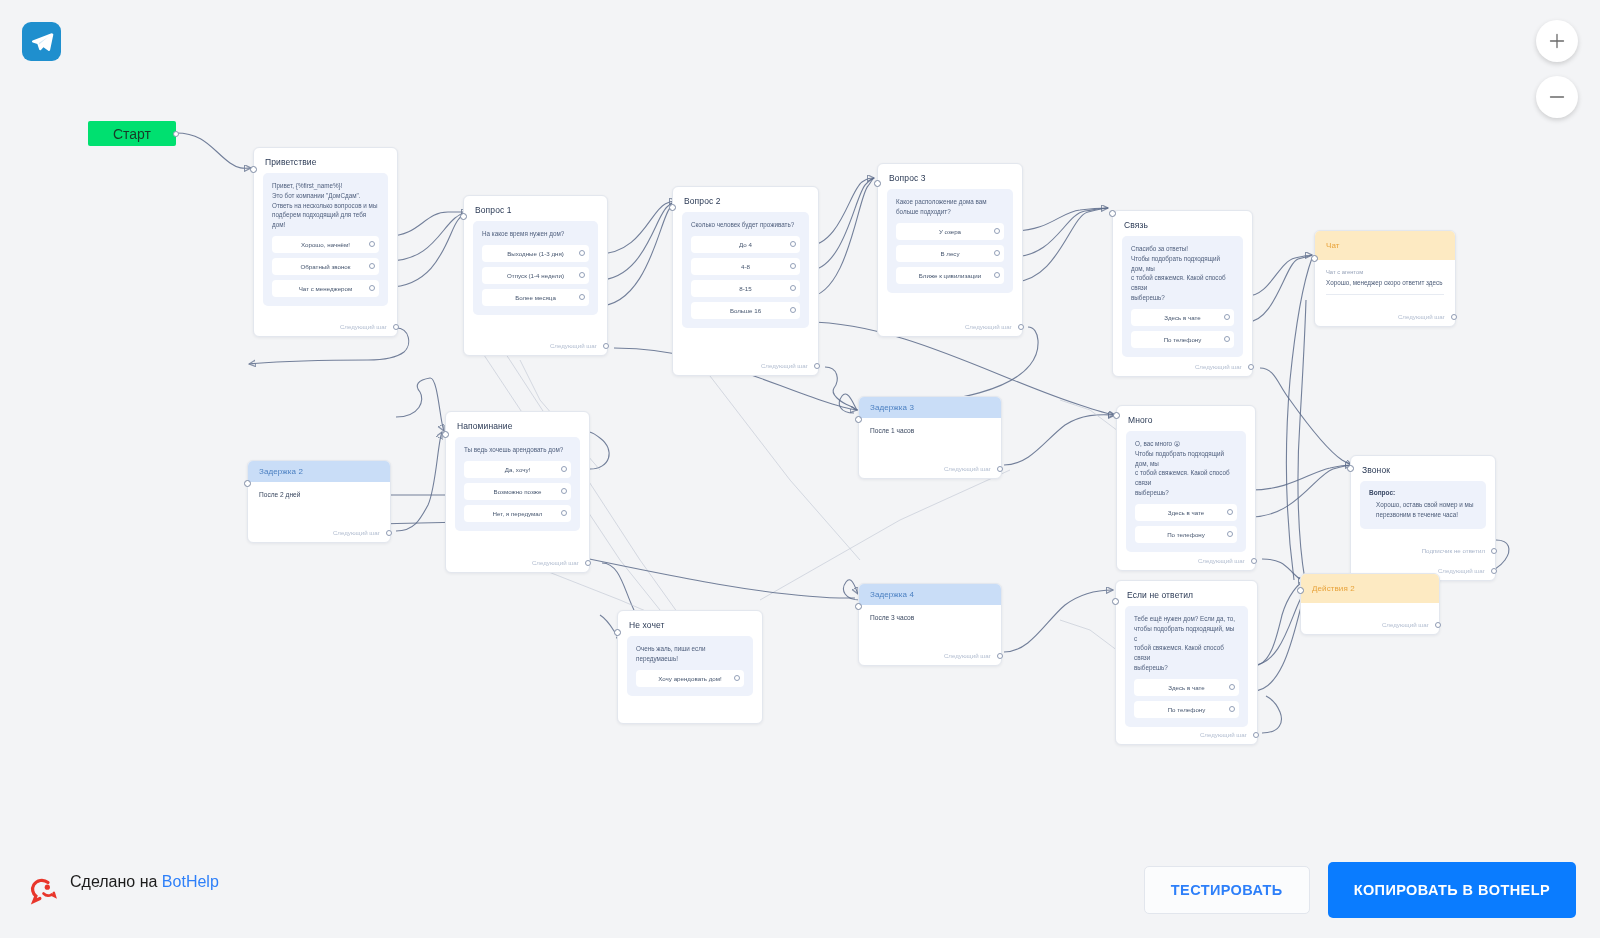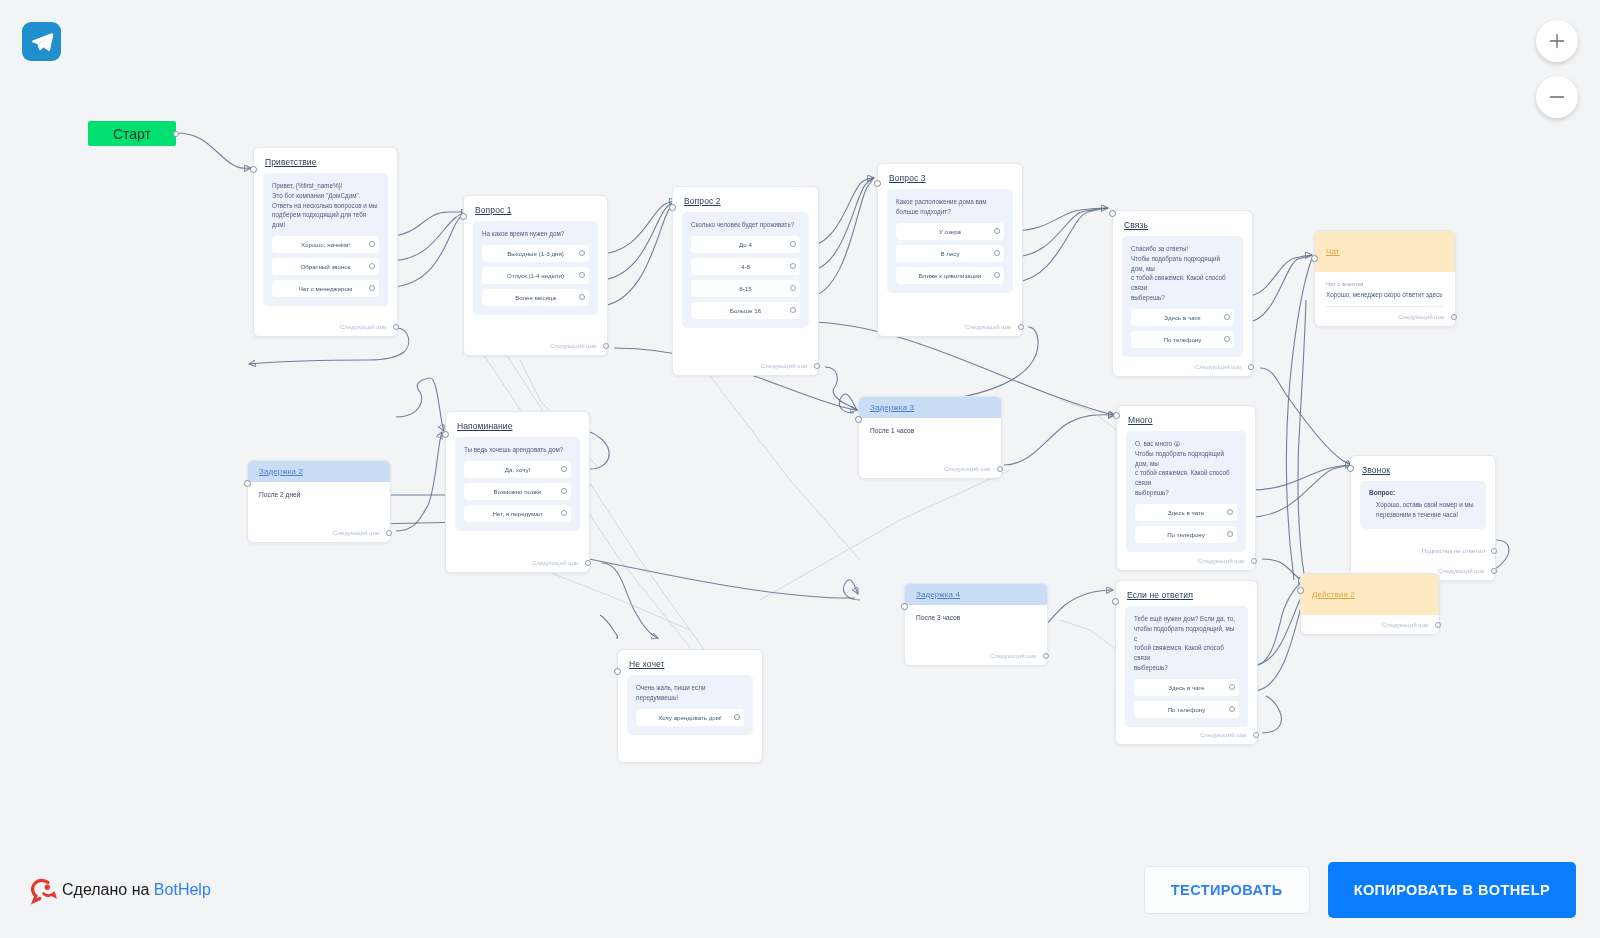--- a/index.html
+++ b/index.html
@@ -47,21 +47,20 @@
     position: absolute;
     background: #ffffff;
     border: 1px solid #e3e7ee;
     border-radius: 6px;
     box-shadow: 0 1px 3px rgba(30,40,70,.07);
     z-index: 10;
   }
   .node .title {
     font-size: 8.5px; color: #2b3a55; padding: 9px 11px 6px 11px;
     letter-spacing: .1px;
-    text-decoration: underline;
   }
   .node .body {
     margin: 0 9px; padding: 8px 9px 9px 9px;
     background: #eef2fb; border-radius: 5px;
   }
   .node .msg {
     font-size: 6.3px; color: #50607e; line-height: 1.55;
     margin-bottom: 6px; white-space: pre-line;
   }
   .btn-row {
@@ -101,41 +100,41 @@
   
   .node.delay .title {
     background: #c9ddf7; color: #4a7fc1; border-radius: 5px 5px 0 0;
     padding: 6px 11px; font-size: 8px; margin: 0;
   }
   .node.delay .dbody { padding: 9px 11px; font-size: 6.6px; color: #39475f; }
 
   
   .node.amber .title {
     background: #fdeac2; color: #e8a33a; border-radius: 5px 5px 0 0;
-    padding: 16px 11px; font-size: 8px; margin: 0;
+    padding: 10px 11px; font-size: 8px; margin: 0;
   }
   .node.amber .abody { padding: 9px 11px 4px 11px; }
   .node.amber .alabel { font-size: 5.8px; color: #97a3b9; margin-bottom: 3px; }
   .node.amber .atext { font-size: 6.3px; color: #4c5c78; line-height: 1.5; }
   .node.amber hr { border: none; border-top: 1px solid #e7ebf2; margin: 7px 0 0 0; }
 
   
   .node .qlabel { font-size: 6.5px; color: #3b4a66; margin-bottom: 4px; font-weight: bold;}
   .node .qtext { font-size: 6.3px; color: #4c5c78; line-height: 1.55; padding-left: 7px;}
   .node .sublink {
     position: absolute; right: 10px; font-size: 6.2px; color: #aab6cb;
   }
 
   
   #bottom-bar {
     position: absolute; left: 0; bottom: 0; width: 1600px; height: 96px;
     z-index: 50; display: flex; align-items: center;
     padding: 0 24px; background: transparent;
   }
-  #made-by { display: flex; align-items: center; gap: 4px; }
+  #made-by { display: flex; align-items: flex-start; gap: 12px; }
   #made-by .txt { font-size: 16px; color: #1c1c1c; }
   #made-by .txt a { color: #2d7ff9; text-decoration: none; }
   #bottom-actions { margin-left: auto; display: flex; align-items: center; gap: 18px; }
   .btn-test {
     background: #fbfcfd; border: 1px solid #e2e6ed; color: #2d7ff9;
     font-size: 14.5px; letter-spacing: .4px; font-weight: bold;
     padding: 15px 26px; border-radius: 5px; cursor: pointer;
   }
   .btn-copy {
     background: #0a7cff; border: none; color: #ffffff;
@@ -488,21 +487,21 @@
         <span>Нет, я передумал</span>
         <span class="port"></span>
       </div>
     </div>
     <div class="next">
       <span>Следующий шаг</span>
       <span class="port"></span>
     </div>
   </div>
 
-  <div class="node" style="left:617px; top:649px; width:146px; height:114px;">
+  <div class="node" style="left:617px; top:610px; width:146px; height:114px;">
     <span class="inport" style="top:18px;"></span>
     <div class="title">Не хочет</div>
     <div class="body">
       <div class="msg">Очень жаль, пиши если передумаешь!</div>
       <div class="btn-row">
         <span>Хочу арендовать дом!</span>
         <span class="port"></span>
       </div>
     </div>
   </div>
@@ -521,21 +520,21 @@
   <div class="node delay" style="left:858px; top:396px; width:144px; height:83px;">
     <span class="inport" style="top:19px;"></span>
     <div class="title">Задержка 3</div>
     <div class="dbody">После 1 часов</div>
     <div class="next">
       <span>Следующий шаг</span>
       <span class="port"></span>
     </div>
   </div>
 
-  <div class="node delay" style="left:858px; top:583px; width:144px; height:83px;margin-left:46px;">
+  <div class="node delay" style="left:858px; top:583px; width:144px; height:83px;">
     <span class="inport" style="top:19px;"></span>
     <div class="title">Задержка 4</div>
     <div class="dbody">После 3 часов</div>
     <div class="next">
       <span>Следующий шаг</span>
       <span class="port"></span>
     </div>
   </div>
 
   <div id="bottom-bar">

